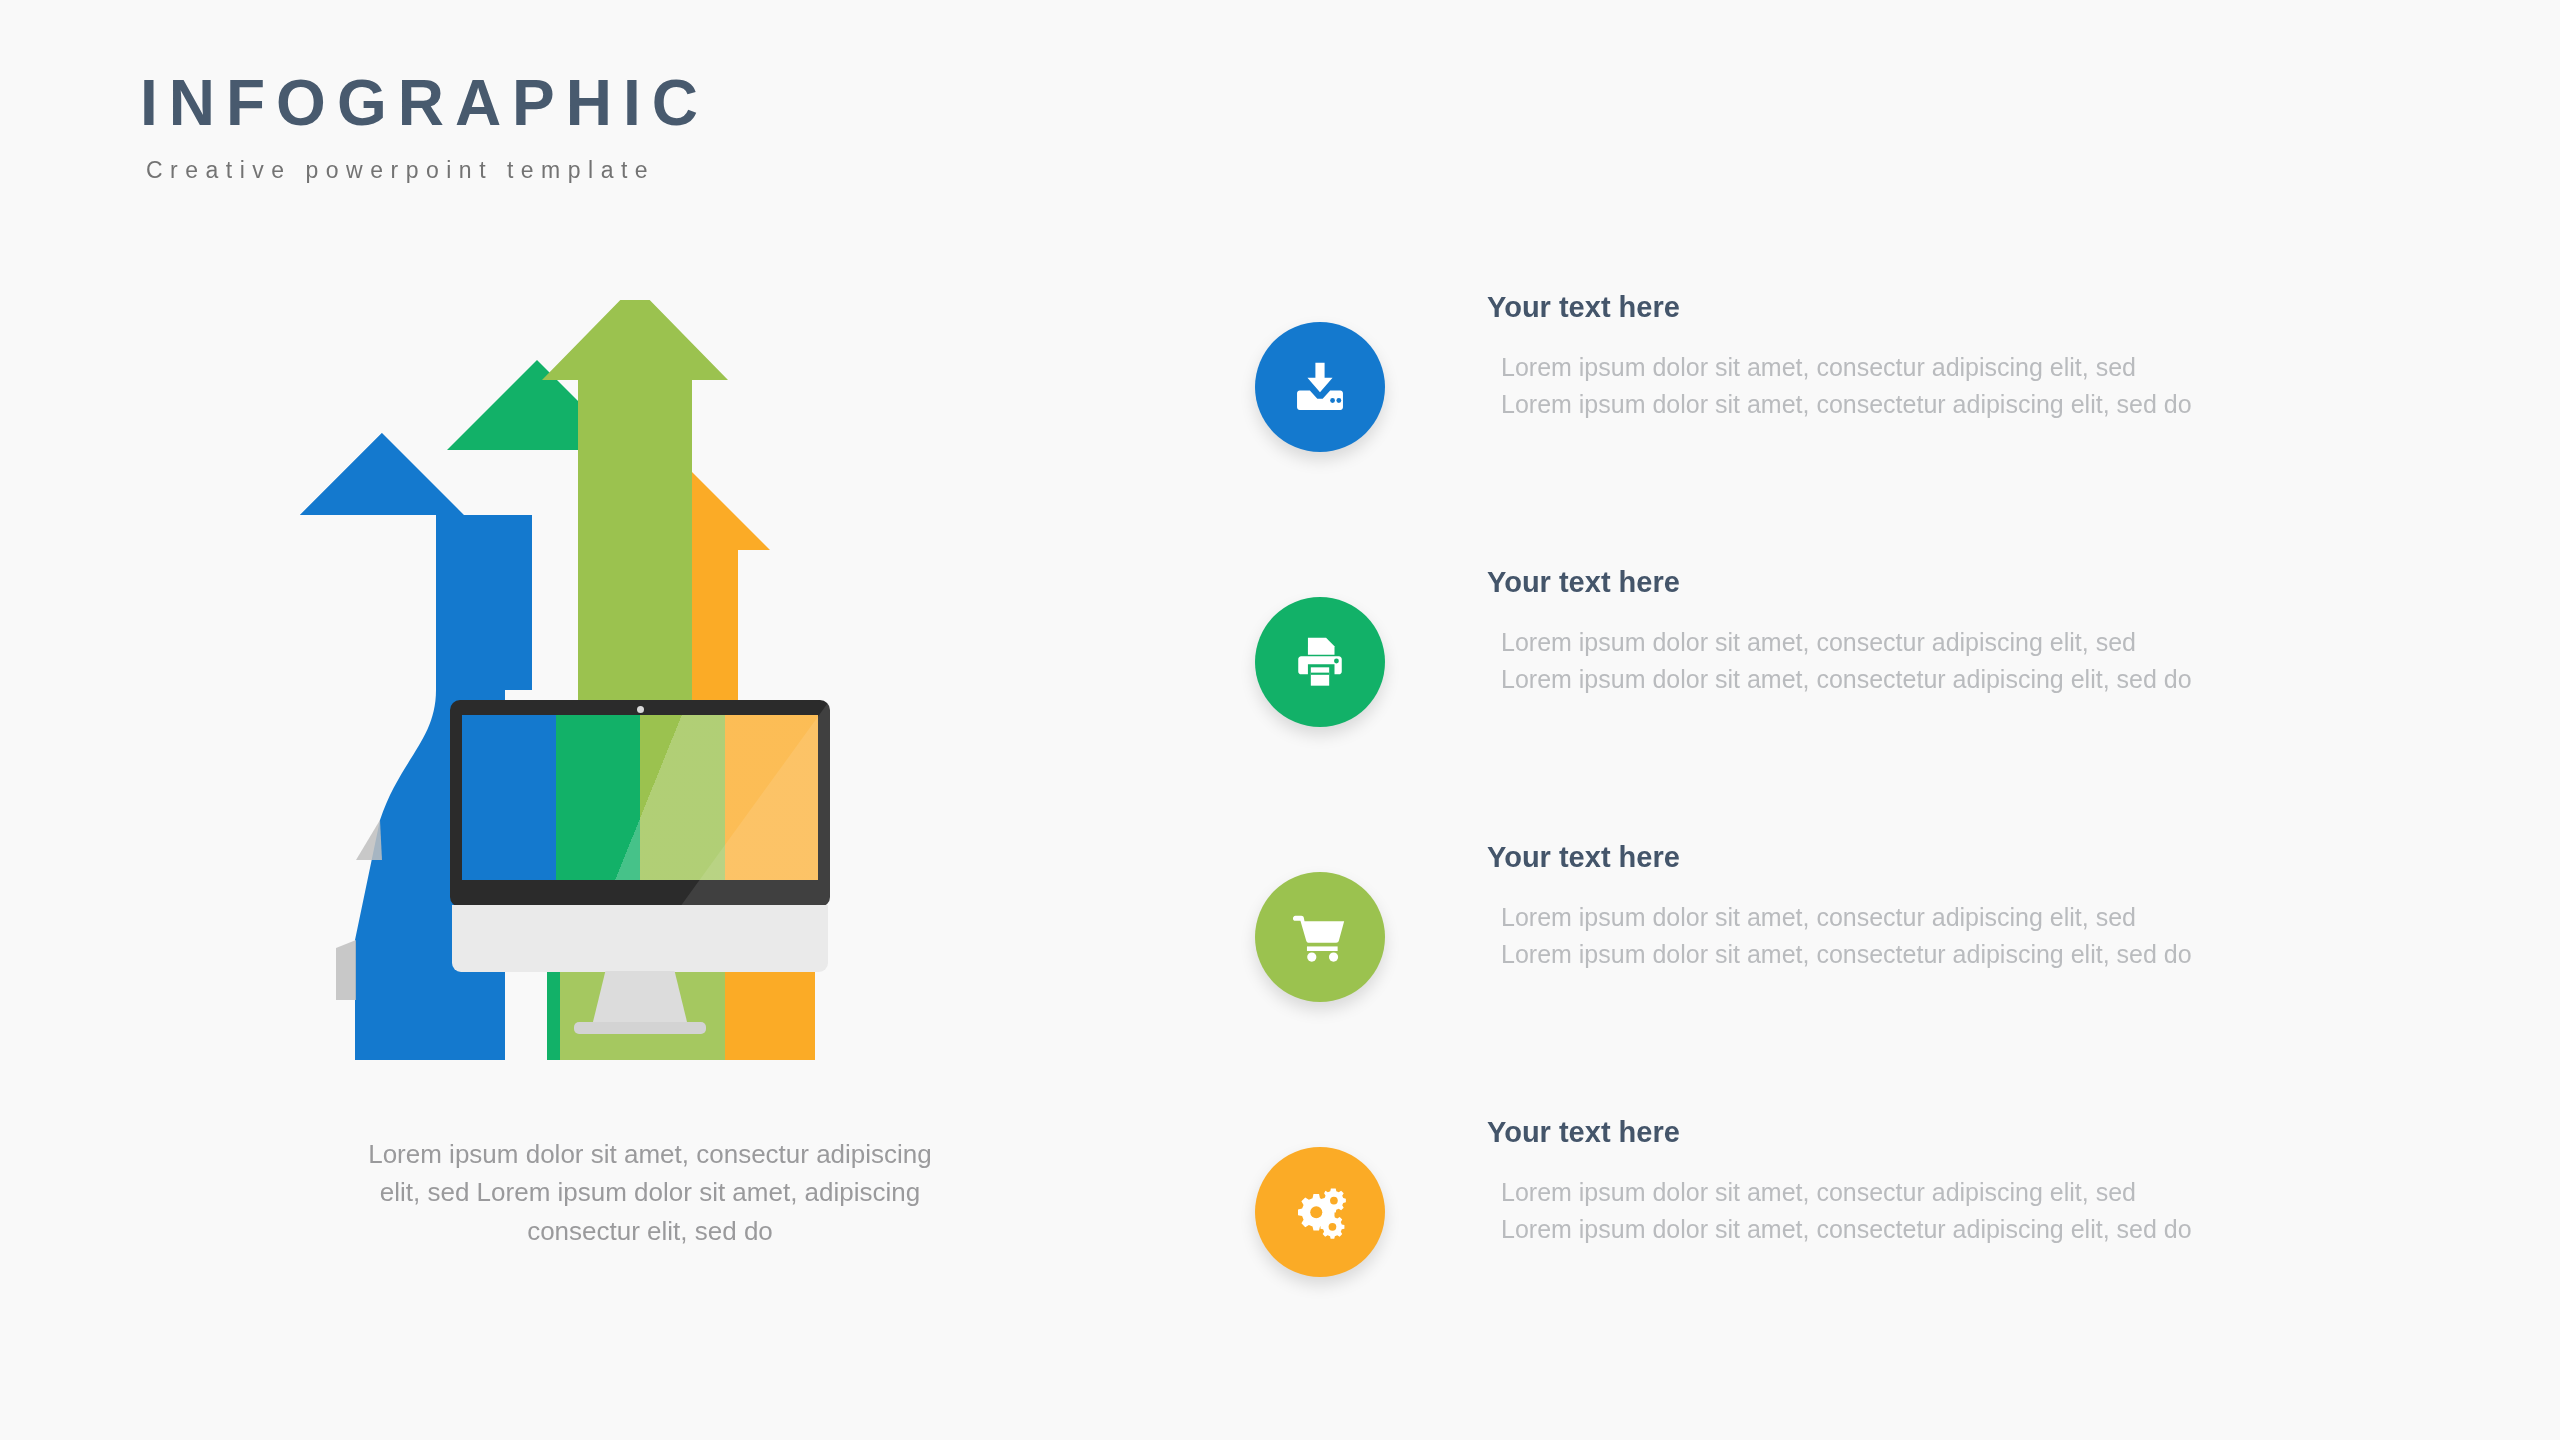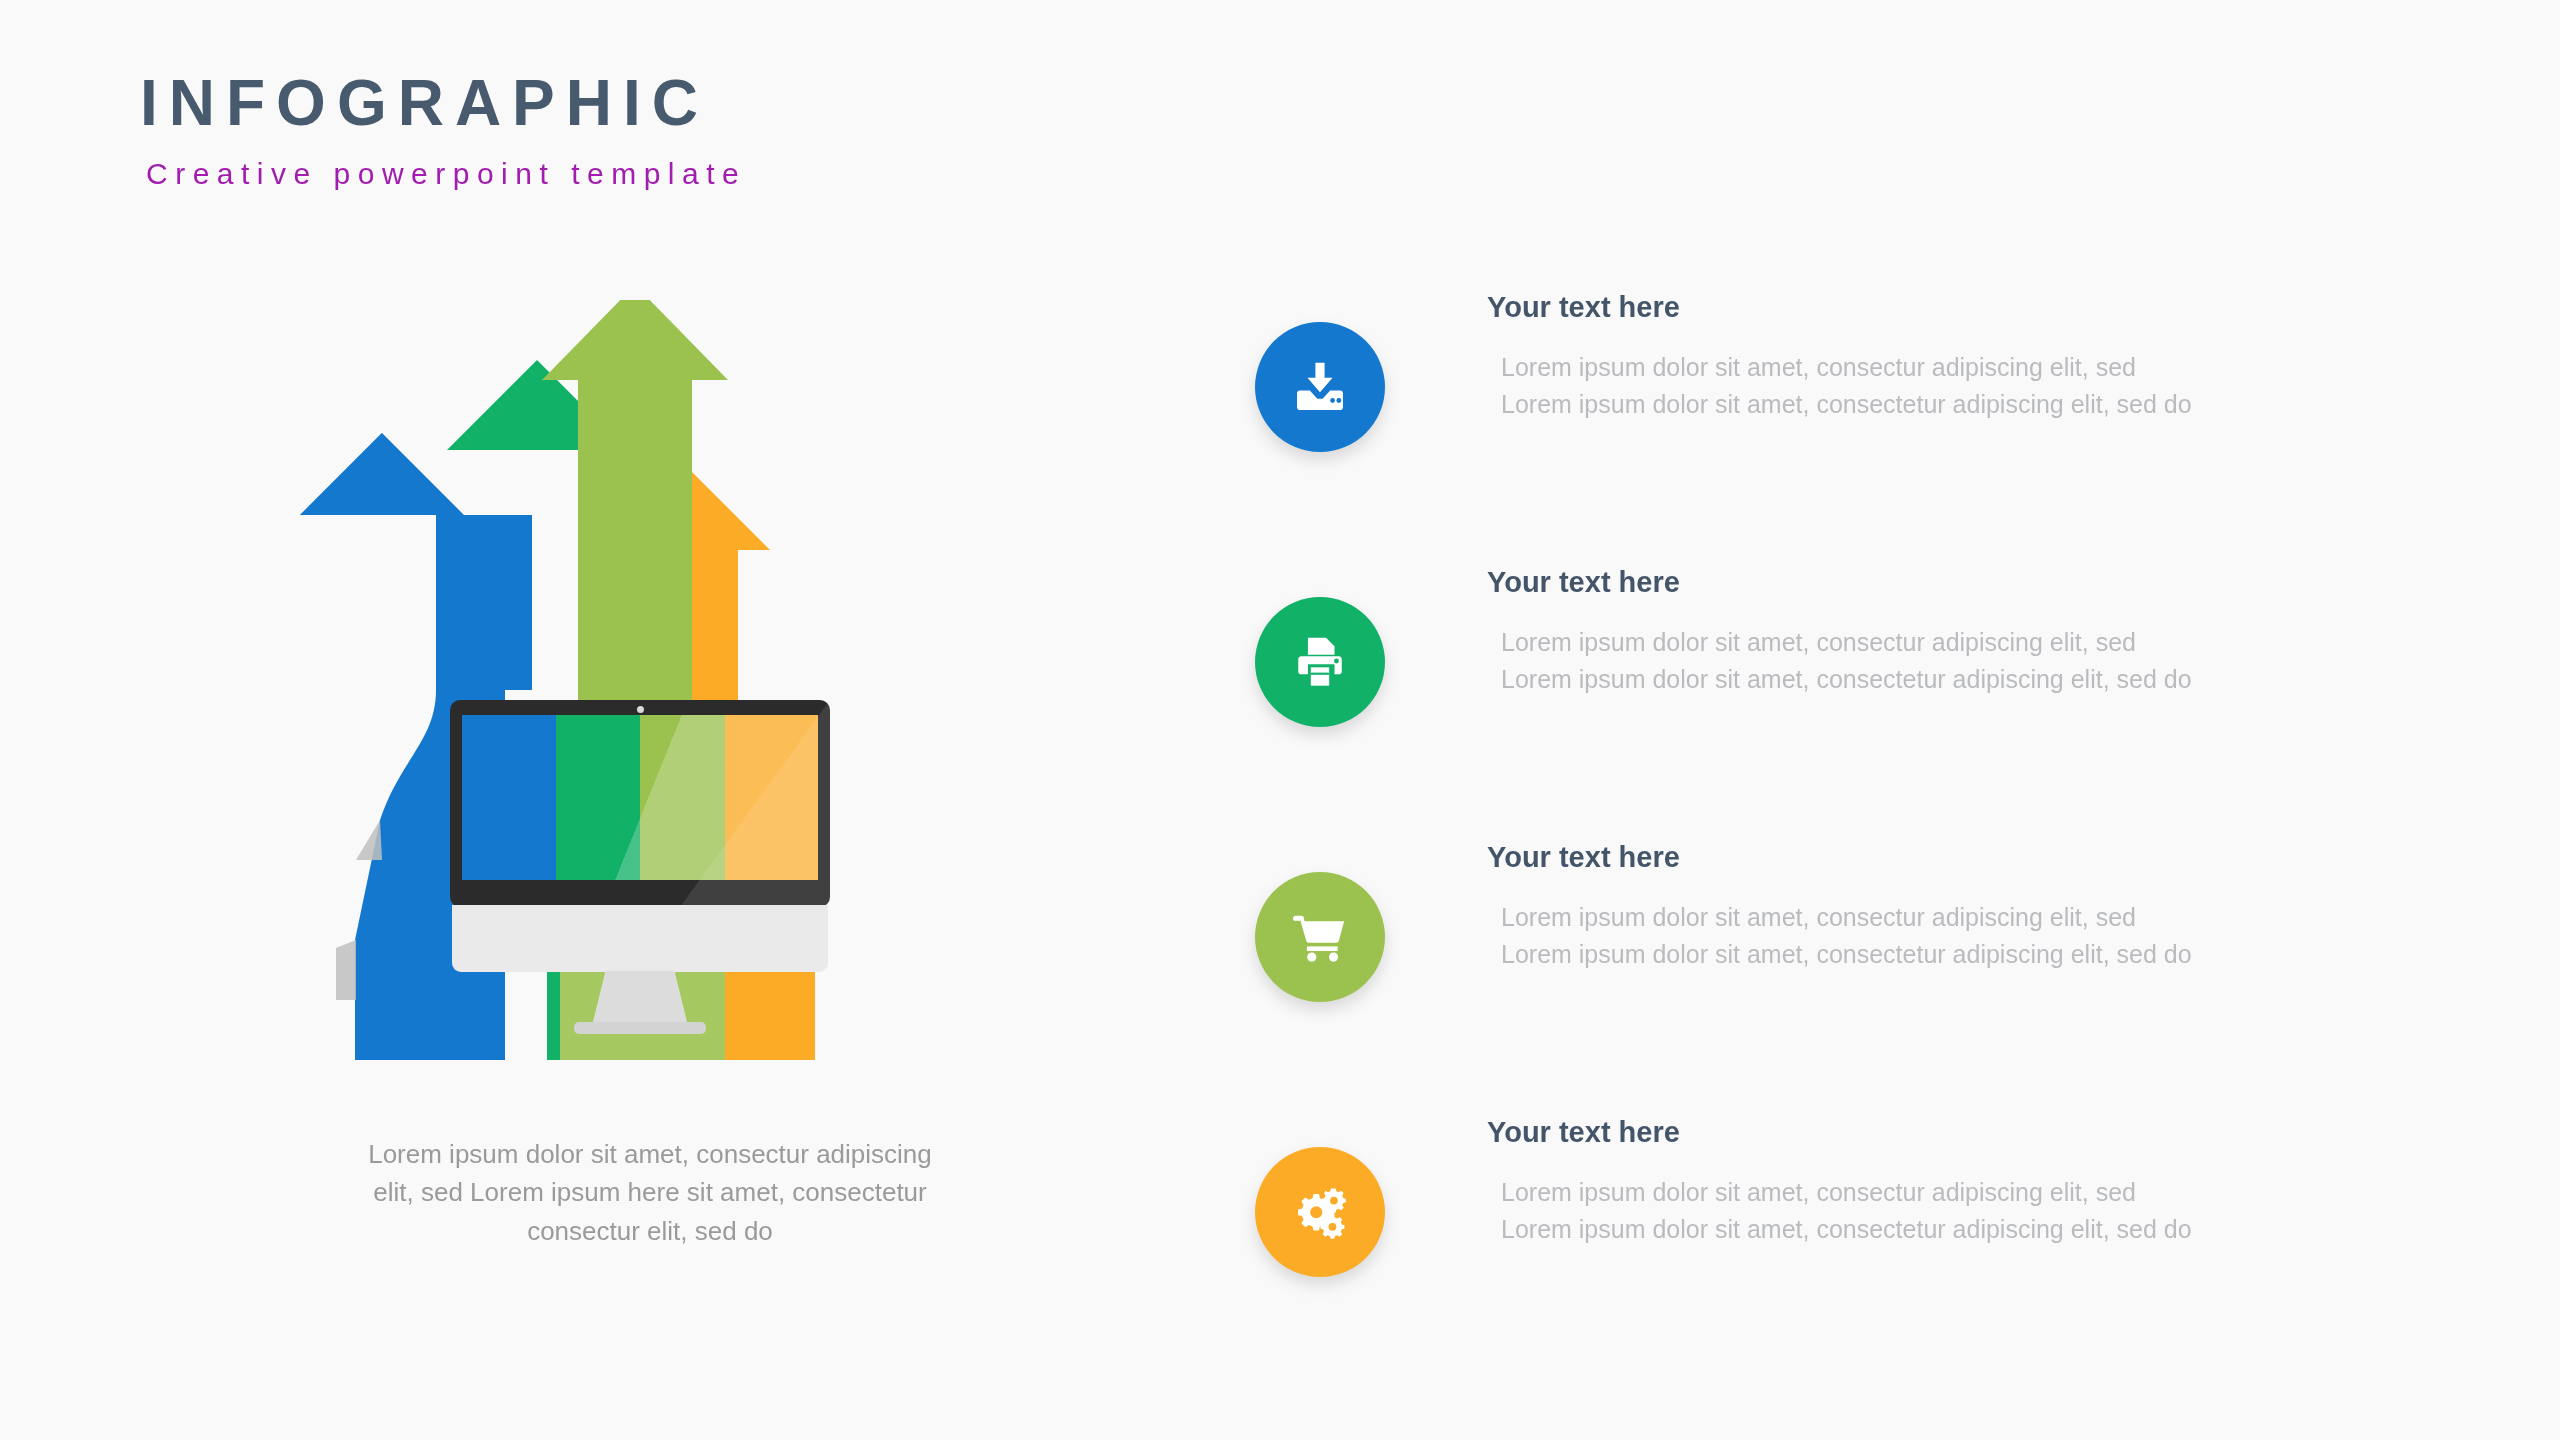--- a/index.html
+++ b/index.html
@@ -26,23 +26,23 @@
     font-weight:bold;
     letter-spacing:11px;
     color:#485a6e;
     line-height:1.05;
     white-space:nowrap;
   }
 
   .subtitle {
     margin-top:20px;
     margin-left:6px;
-    font-size:30px;
+    font-size:23px;
     letter-spacing:7.5px;
-    color:#a21caf;
+    color:#737373;
     font-weight:normal;
     white-space:nowrap;
   }
 
   
   .illustration {
     position:absolute;
     left:270px; top:300px;
     width:700px; height:760px;
   }
@@ -242,21 +242,21 @@
         <div class="mon-cam"></div>
       </div>
       <div class="mon-base"></div>
       <div class="mon-neck"></div>
       <div class="mon-foot"></div>
     </div>
   </div>
 
   <div class="caption">
     <div>Lorem ipsum dolor sit amet, consectur adipiscing</div>
-    <div>elit, sed Lorem ipsum here sit amet, consectetur</div>
+    <div>elit, sed Lorem ipsum dolor sit amet, adipiscing</div>
     <div>consectur elit, sed do</div>
   </div>
 
   <div class="list">
 
     <div class="item">
       <div class="badge blue">
         <svg viewBox="0 0 24 24">
           <path d="M10.1 2h3.8v6.2h3.3L12 14.2 6.8 8.2h3.3V2z"></path>
           <path d="M3.6 13.4h4.2l3.1 3.5h2.2l3.1-3.5h4.2c.6 0 1.1.5 1.1 1.1v5.9c0 .6-.5 1.1-1.1 1.1H3.6c-.6 0-1.1-.5-1.1-1.1v-5.9c0-.6.5-1.1 1.1-1.1z"></path>

